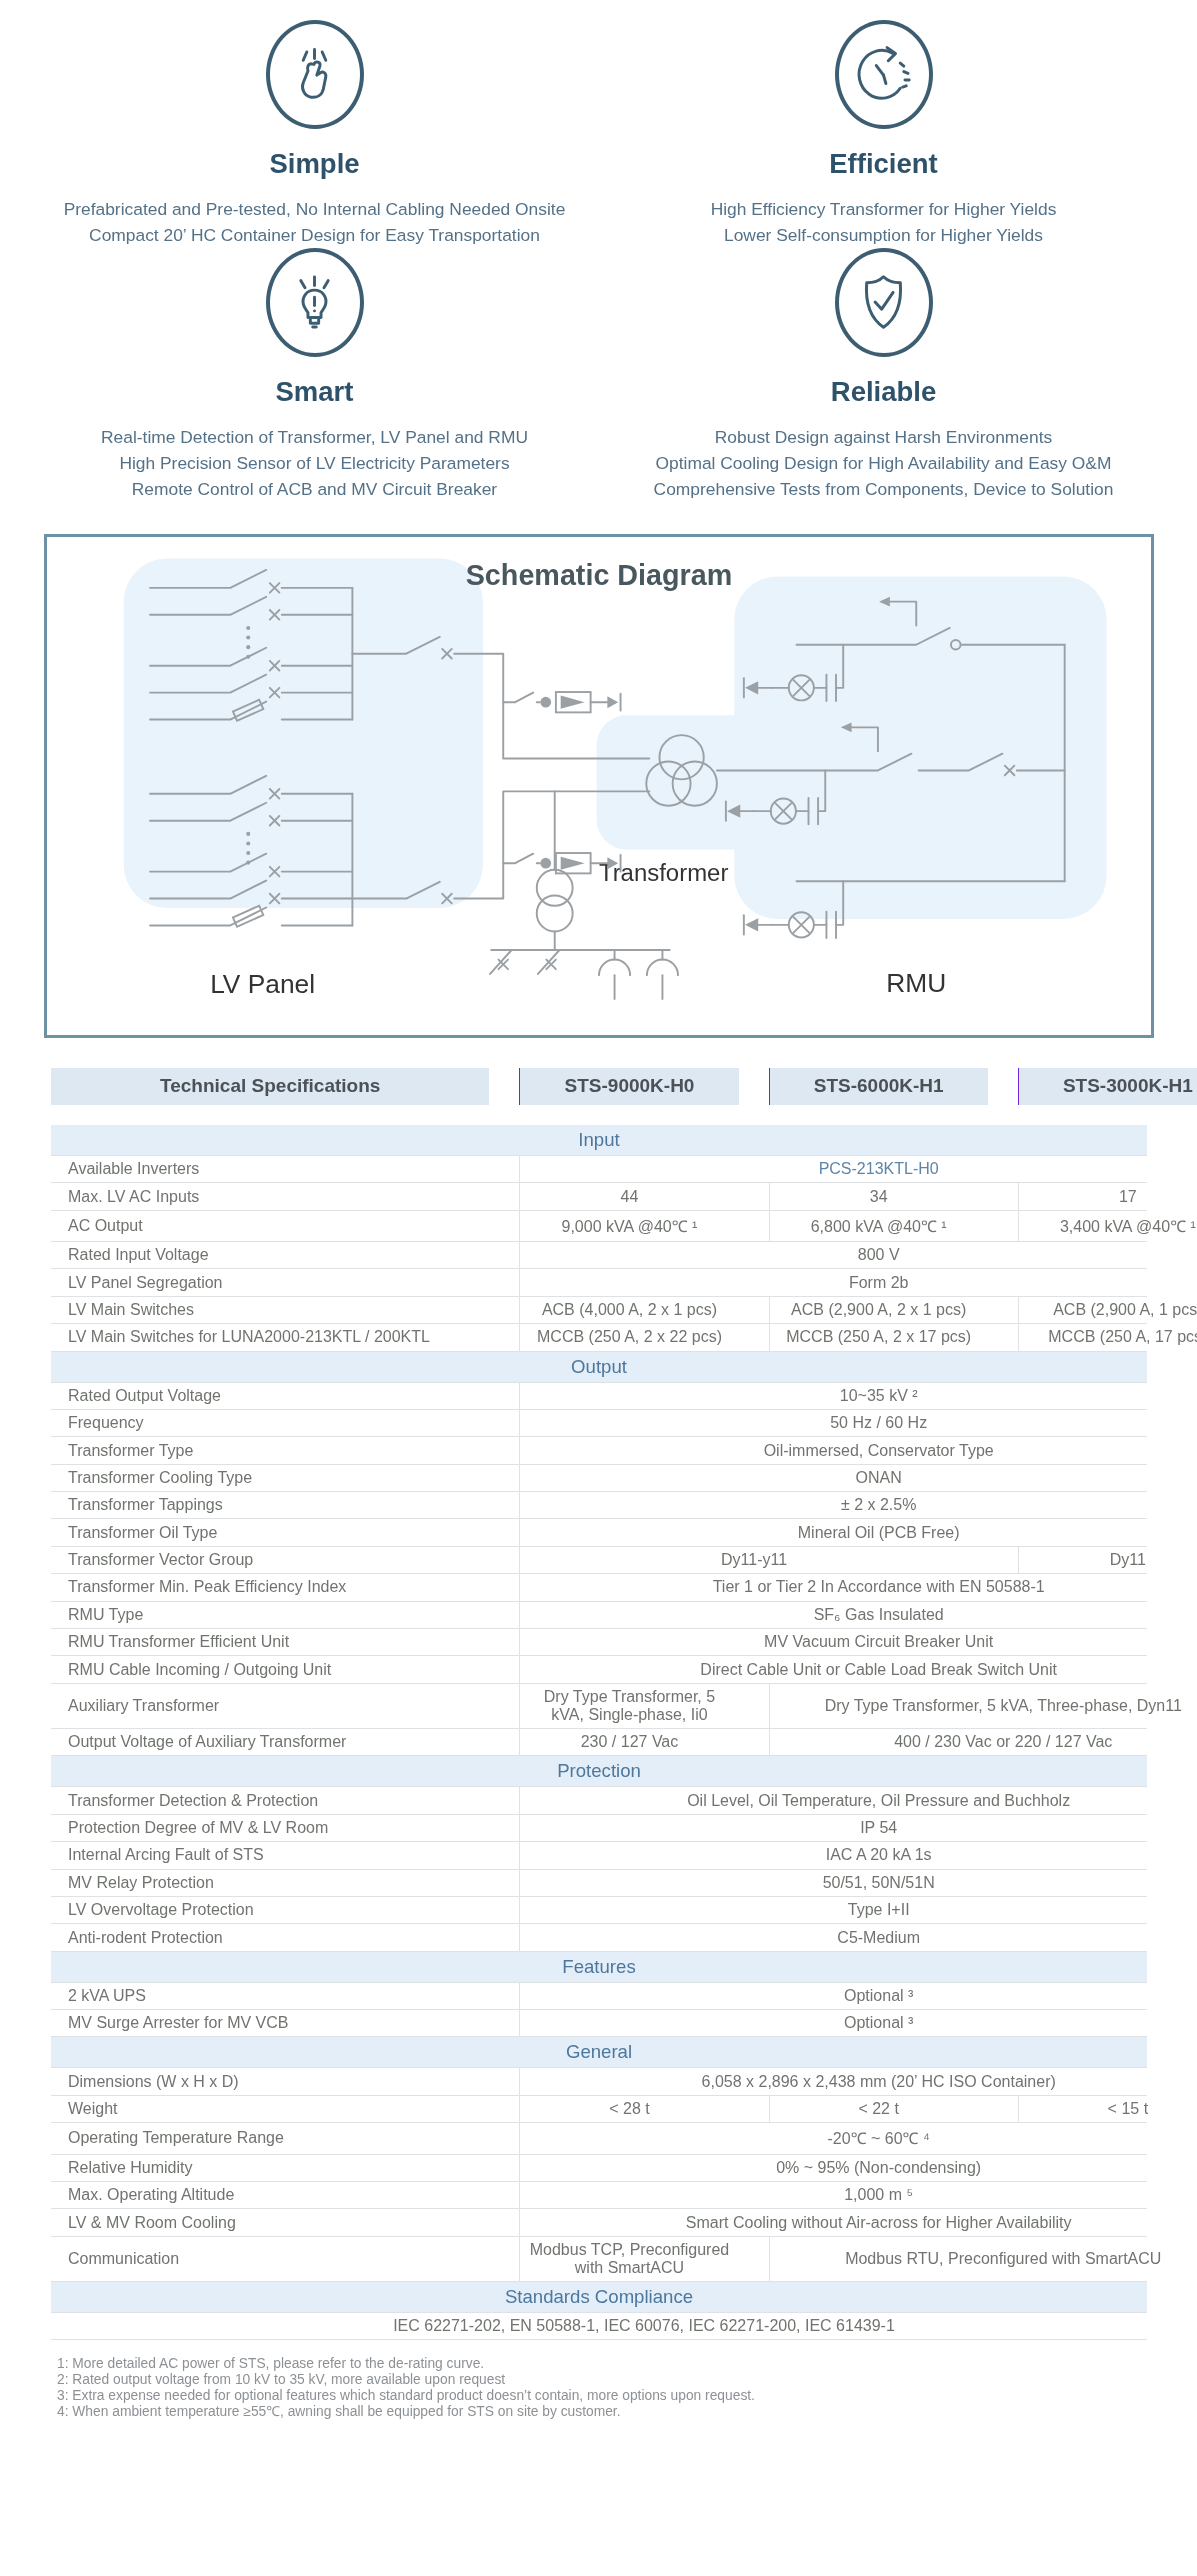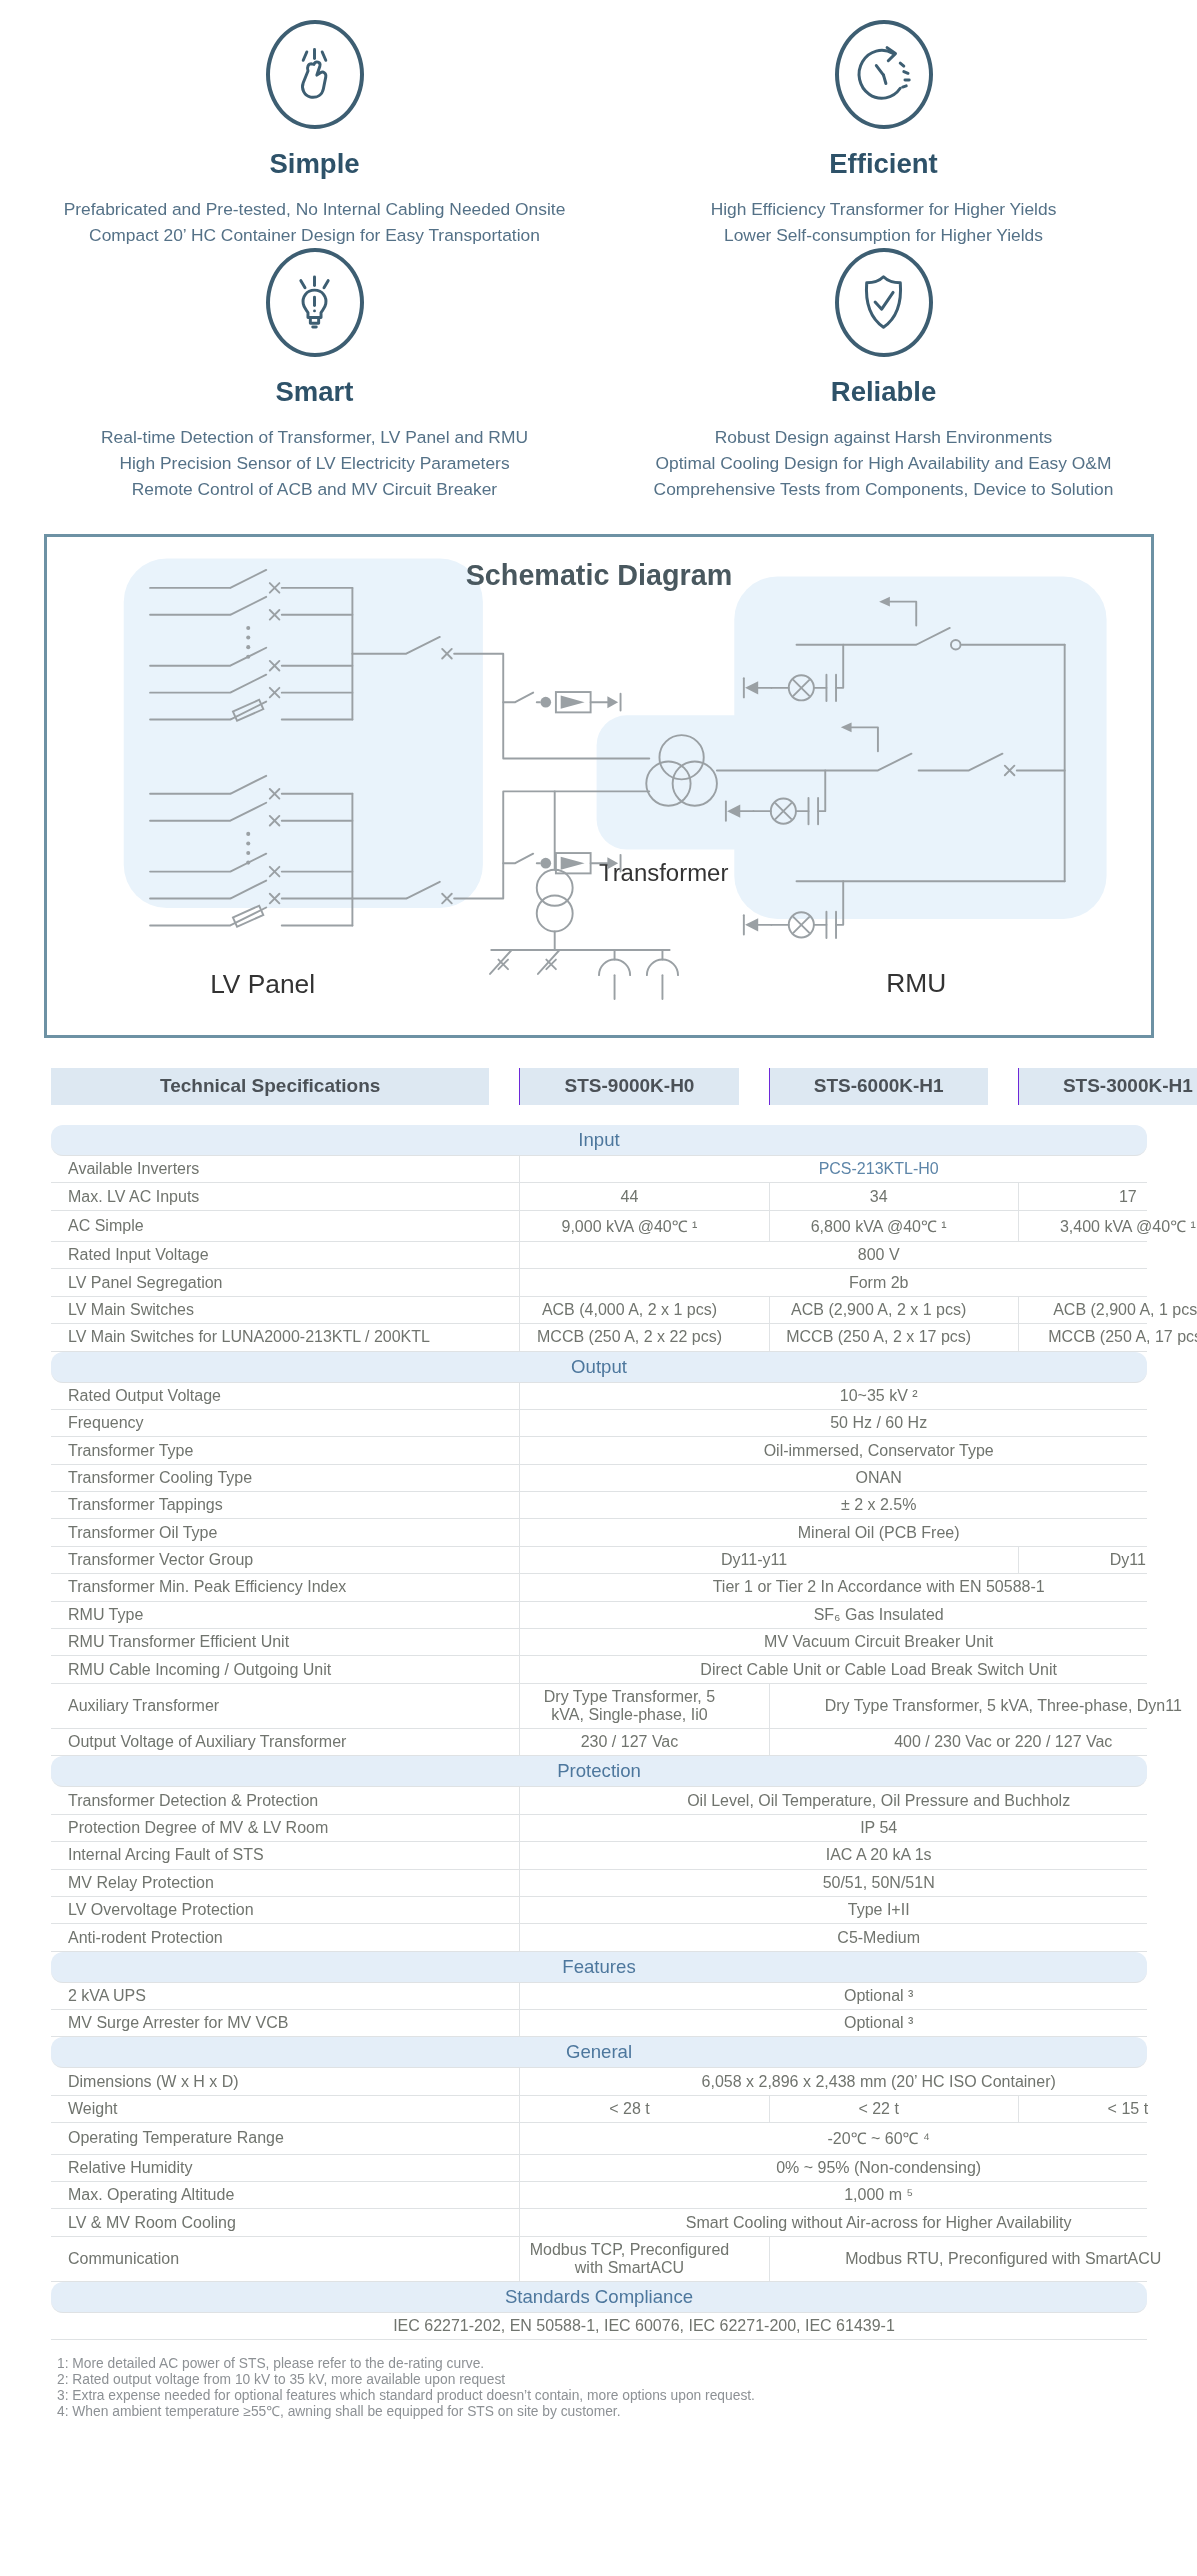--- a/index.html
+++ b/index.html
@@ -17,21 +17,21 @@
   .schematic{margin:32px auto 0;width:1104px;height:498px;border:3.6px solid #6d92a4;position:relative;box-sizing:content-box;}
   .schematic svg{display:block;width:1104px;height:498px;}
 
   
   .spec{margin:30px 51px 0;}
   .trow{display:grid;grid-template-columns:40% 20% 20% 20%;gap:30px;}
   .trow.header .hcell{background:#dde8f2;height:37px;display:flex;align-items:center;justify-content:center;
      font-size:19px;font-weight:bold;color:#4b5157;}
   .trow.header .hcell + .hcell{border-left:1px solid #6d28d9;}
   .tgap{height:20.4px;}
-  .band{height:30px;background:#e4eef8;color:#4d779d;font-size:18.6px;display:flex;align-items:center;justify-content:center;border-bottom:1.2px solid #dfe2e4;border-radius:12px;}
+  .band{height:30px;background:#e4eef8;color:#4d779d;font-size:18.6px;display:flex;align-items:center;justify-content:center;border-bottom:1.2px solid #dfe2e4;}
   .rowline{border-bottom:1.2px solid #dfe2e4;min-height:26px;}
   .cell{display:flex;align-items:center;font-size:16px;color:#70746e;padding:4.2px 6px;box-sizing:border-box;}
   .cell.label{justify-content:flex-start;text-align:left;padding-left:17px;}
   .cell.value{justify-content:center;text-align:center;}
   .cell + .cell{border-left:1.2px solid #e0e3e5;}
   .value.s2{grid-column:span 2;}
   .value.s3{grid-column:span 3;}
   .value.s4{grid-column:1 / -1;border-left:none;}
   .accent{color:#5d85a8;}
 
@@ -275,21 +275,21 @@
         <div class="cell label">Available Inverters</div>
         <div class="cell value s3 accent">PCS-213KTL-H0</div>
       </div>
       <div class="trow rowline">
         <div class="cell label">Max. LV AC Inputs</div>
         <div class="cell value">44</div>
         <div class="cell value">34</div>
         <div class="cell value">17</div>
       </div>
       <div class="trow rowline">
-        <div class="cell label">AC Simple</div>
+        <div class="cell label">AC Output</div>
         <div class="cell value">9,000 kVA @40℃ ¹</div>
         <div class="cell value">6,800 kVA @40℃ ¹</div>
         <div class="cell value">3,400 kVA @40℃ ¹</div>
       </div>
       <div class="trow rowline">
         <div class="cell label">Rated Input Voltage</div>
         <div class="cell value s3">800 V</div>
       </div>
       <div class="trow rowline">
         <div class="cell label">LV Panel Segregation</div>

